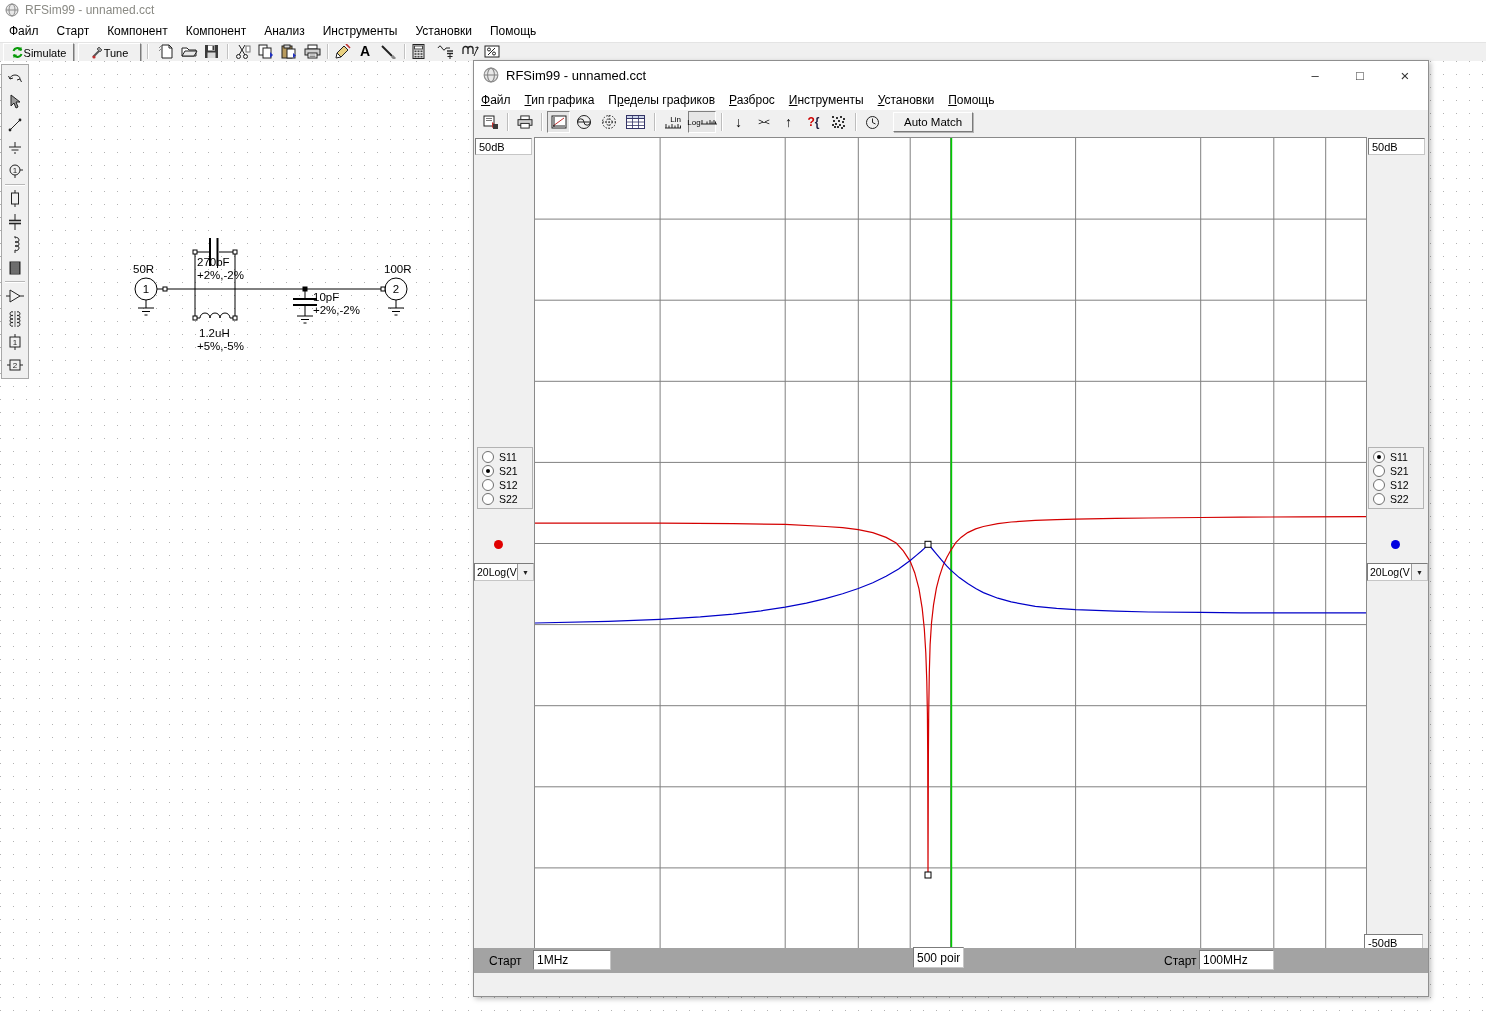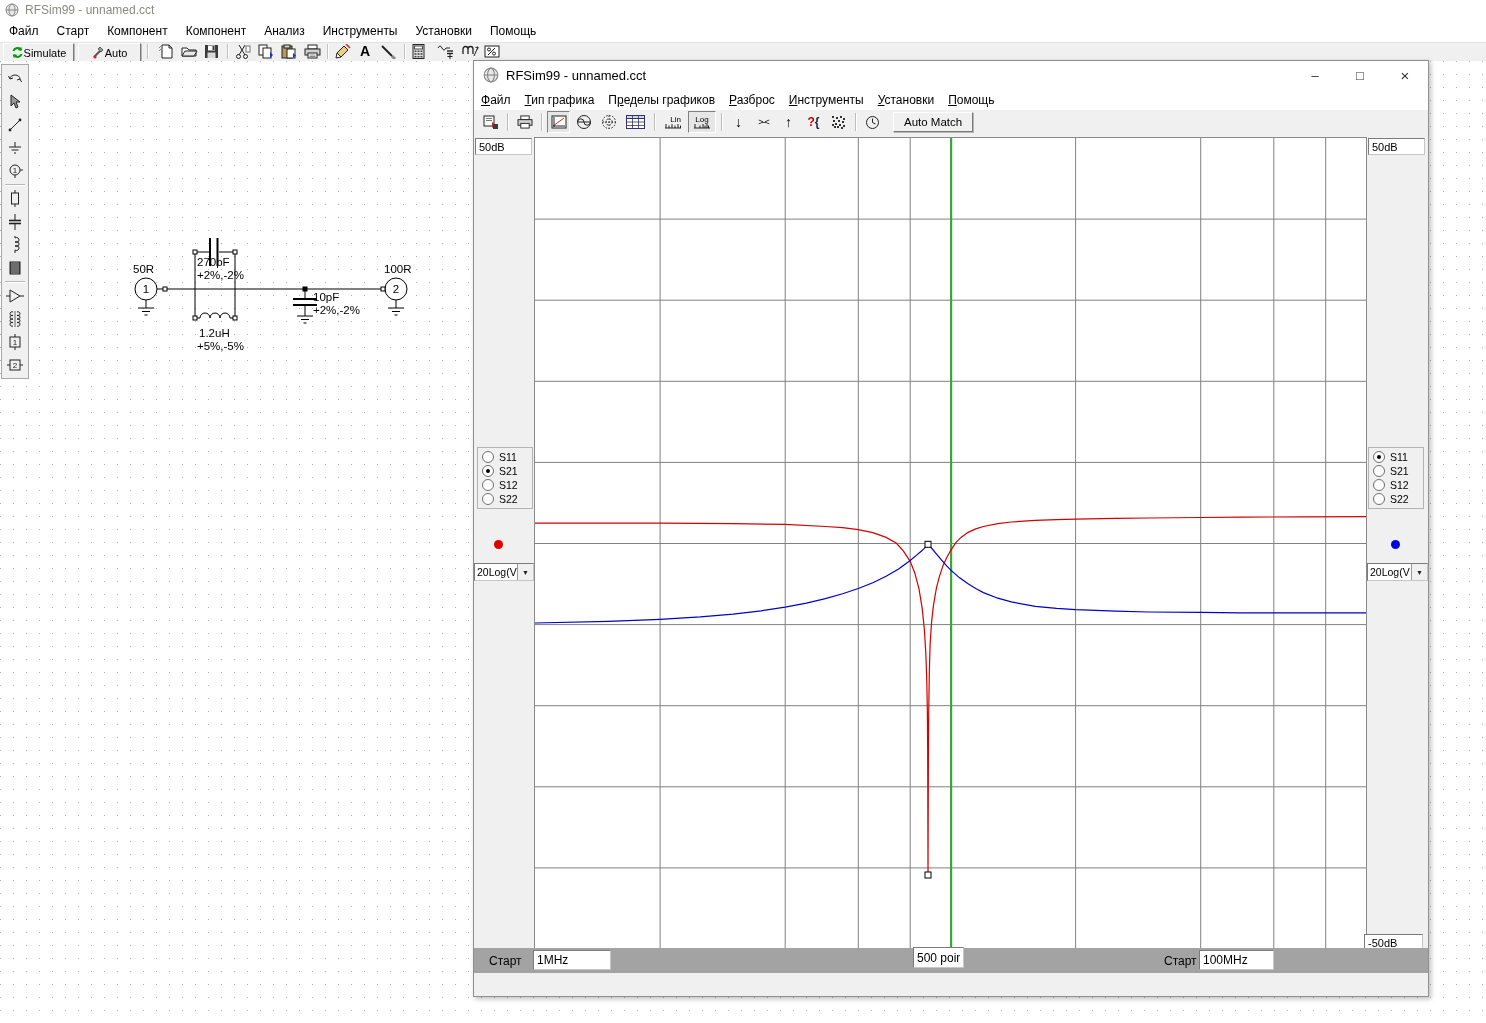--- a/index.html
+++ b/index.html
@@ -107,21 +107,21 @@
       <path d="M2.5,12 l0,-4 4,1 z" fill="#0a9a0a"></path>
     </svg>
     <span>Simulate</span>
   </div>
   <div class="abs btn3d" style="left:78px;top:43px;width:61px;height:17px;">
     <svg class="ic" width="13" height="13" viewBox="0 0 13 13">
       <path d="M2,11 L8,5" stroke="#555" stroke-width="2"></path>
       <path d="M8,1 l3,3 -2,2 -3,-3 z" fill="#9a9a9a" stroke="#444" stroke-width="0.8"></path>
       <circle cx="3" cy="11" r="1.6" fill="#c03030"></circle>
     </svg>
-    <span>Auto</span>
+    <span>Tune</span>
   </div>
   <div class="abs vsep" style="left:147px;top:44px;height:15px;"></div>
 
   <div class="abs tico" style="left:158px;top:44px;">
     <svg class="ic" width="16" height="15" viewBox="0 0 16 15">
       <path d="M4,1 h7 l3,3 v10 h-10 z" fill="#fff" stroke="#222"></path>
         <path d="M11,1 l0,3 3,0" fill="none" stroke="#222"></path>
       <path d="M1,4 l3,-3 M1,7 l2,-2" stroke="#888"></path>
     </svg>
   </div>
@@ -462,21 +462,21 @@
       <div class="gsep"></div>
       <div class="gbtn" style="width:24px">
         <div style="display:flex;flex-direction:column;align-items:flex-end;line-height:7px;">
           <span style="font-size:8px;">Lin</span>
           <svg class="ic" width="16" height="6" viewBox="0 0 16 6">
             <path d="M0,5 h16 M1,5 v-4 M4,5 v-2.5 M7,5 v-4 M10,5 v-2.5 M13,5 v-4 M15.5,5 v-2.5" stroke="#222" fill="none"></path>
           </svg>
         </div>
       </div>
       <div class="gbtn pressed" style="width:26px">
-        <div style="display:flex;flex-direction:column;align-items:center;line-height:7px;">
+        <div style="display:flex;flex-direction:row;align-items:center;line-height:7px;">
           <span style="font-size:8px;">Log</span>
           <svg class="ic" width="16" height="6" viewBox="0 0 16 6">
             <path d="M0,5 h16 M1,5 v-4 M6,5 v-2.5 M9,5 v-4 M11,5 v-2.5 M13,5 v-4 M14.5,5 v-2.5" stroke="#222" fill="none"></path>
           </svg>
         </div>
       </div>
       <div class="gsep"></div>
       <div class="gbtn" style="font-size:14px;">
         <span>↓</span>
       </div>

